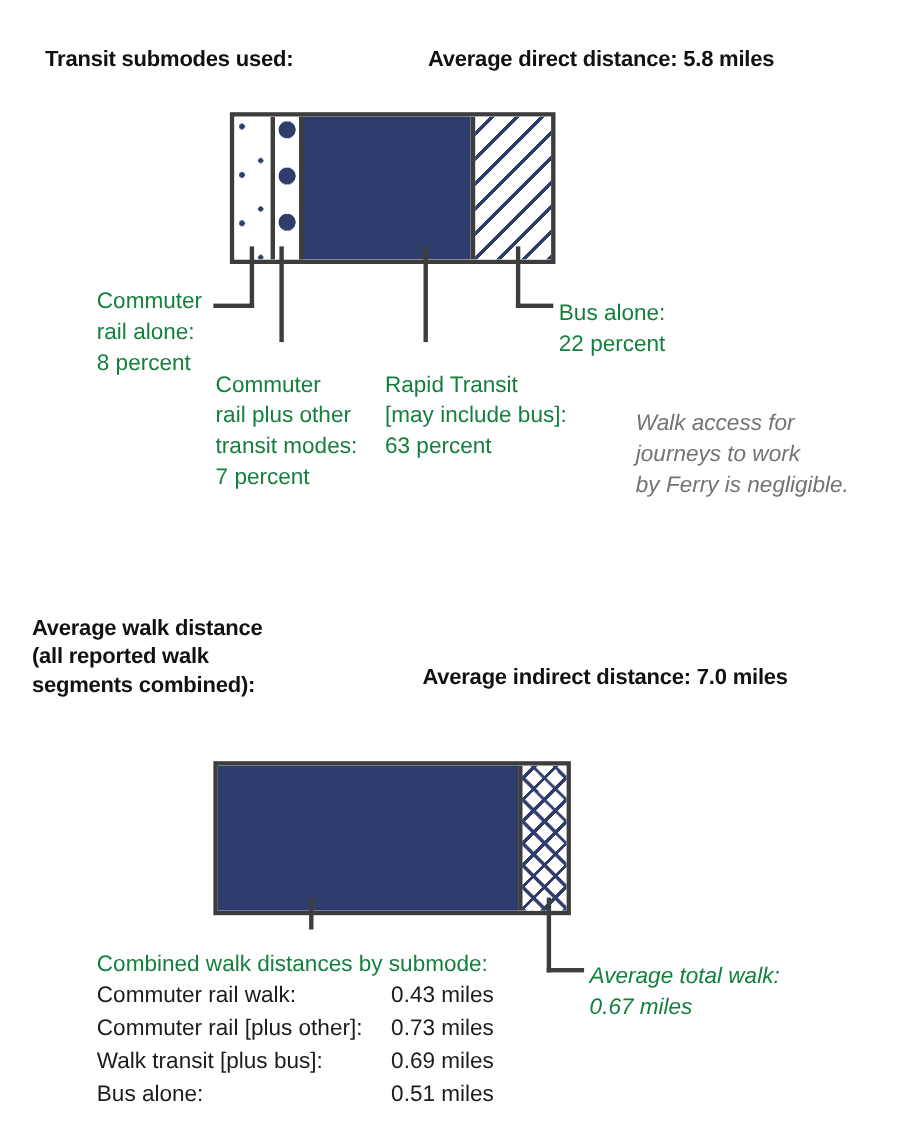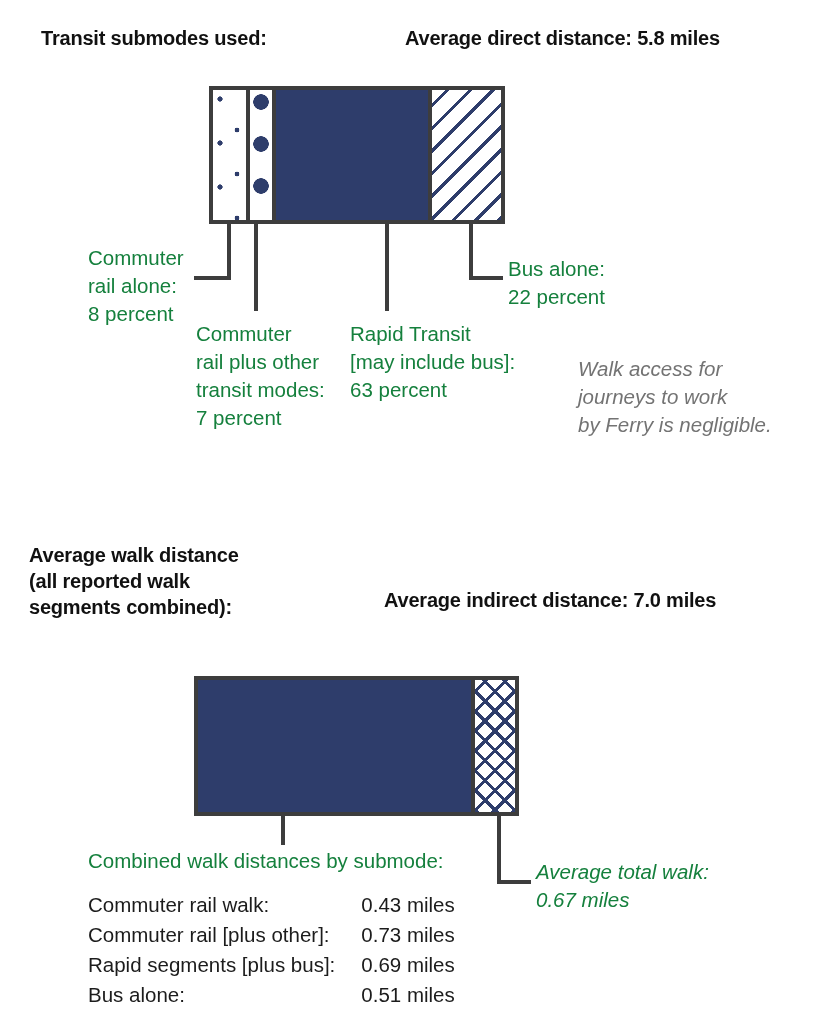--- a/index.html
+++ b/index.html
@@ -9,21 +9,21 @@
     background: #ffffff;
   }
   body {
     width: 815px;
     height: 1028px;
     position: relative;
     font-family: "Liberation Sans", sans-serif;
     color: #1a1a1a;
     overflow: hidden;
   }
-  .abs { position: absolute; }
+  .abs { position: absolute; margin-top: 16px; }
 
   
   .heading {
     font-weight: bold;
     font-size: 20px;
     letter-spacing: -0.2px;
     line-height: 26px;
     color: #111111;
     white-space: pre-line;
   }
@@ -109,21 +109,21 @@
     border-collapse: collapse;
   }
   .walk-table td { padding: 0; vertical-align: top; white-space: nowrap; }
   .walk-table td.mode { padding-right: 26px; }
 </style>
 </head>
 <body>
 
 <div class="abs heading" style="left:41px; top:25px;">Transit submodes used:</div>
 
-<div class="abs heading" style="left:405px; top:25px;">Average direct distance: 5.8 miles</div>
+<div class="abs heading" style="left:389px; top:25px;">Average direct distance: 5.8 miles</div>
 
 <div class="abs bar-outline" style="left:209px; top:86px; width:296px; height:138px;">
   <div class="seg seg-dots-small" style="width:33px;"></div>
   <div class="seg seg-dots-large" style="width:26px;"></div>
   <div class="seg seg-solid" style="width:156px;"></div>
   <div class="seg seg-hatch" style="width:73px;"></div>
 </div>
 
 <div class="lead-v" style="left:227px; top:224px; height:56px;"></div>
 <div class="lead-h" style="left:194px; top:276px; width:37px;"></div>
@@ -177,21 +177,21 @@
   <tbody>
     <tr>
       <td class="mode">Commuter rail walk:</td>
       <td class="value">0.43 miles</td>
     </tr>
     <tr>
       <td class="mode">Commuter rail [plus other]:</td>
       <td class="value">0.73 miles</td>
     </tr>
     <tr>
-      <td class="mode">Rapid segments [plus bus]:</td>
+      <td class="mode">Walk transit [plus bus]:</td>
       <td class="value">0.69 miles</td>
     </tr>
     <tr>
       <td class="mode">Bus alone:</td>
       <td class="value">0.51 miles</td>
     </tr>
   </tbody>
 </table>
 
 <div class="abs label" style="left:536px; top:858px;font-style:italic;">Average total walk:

